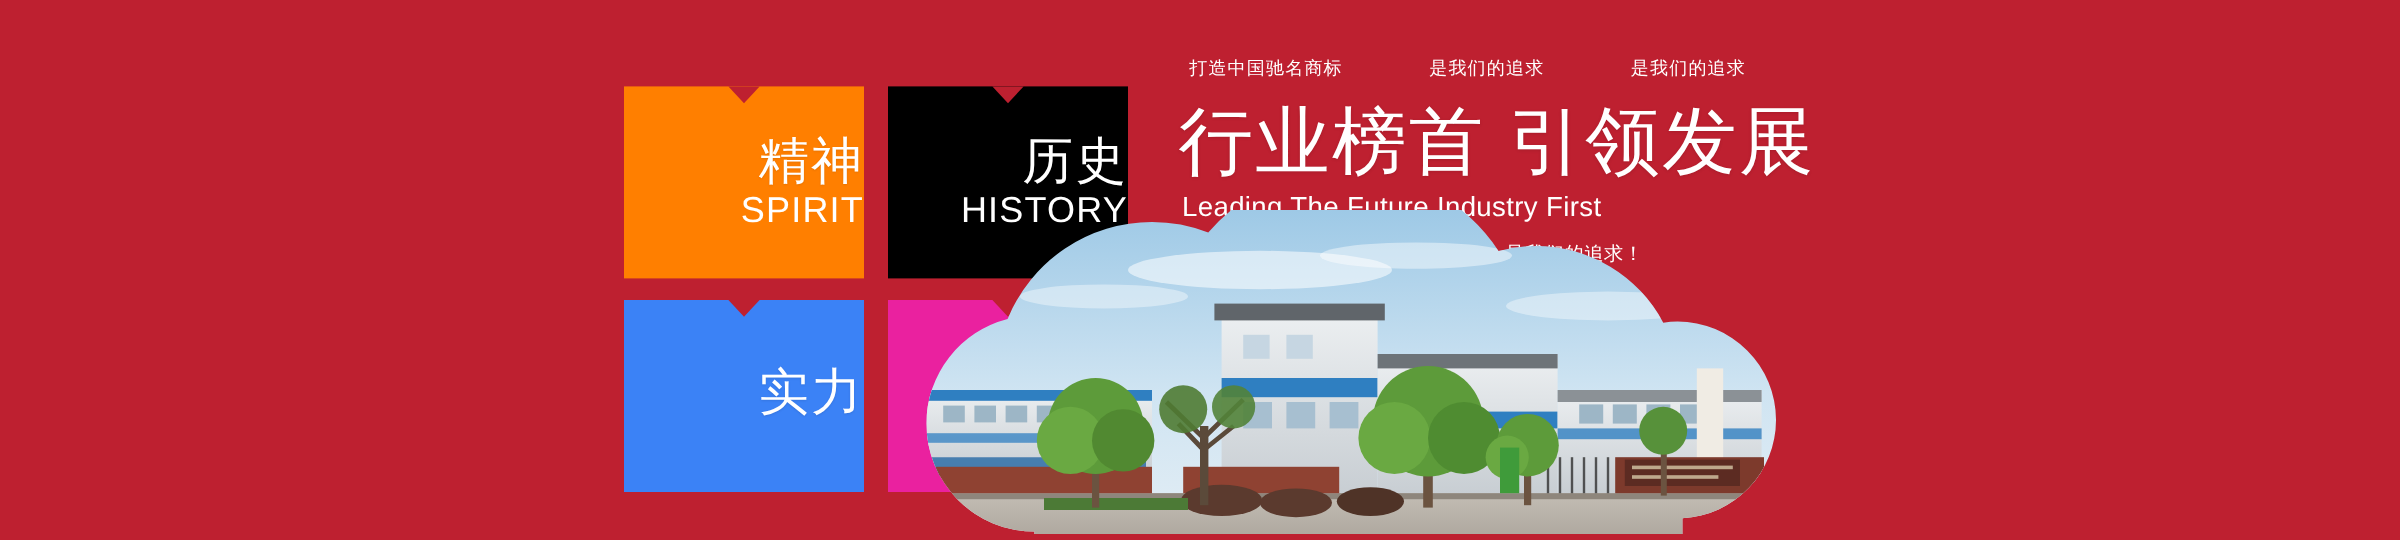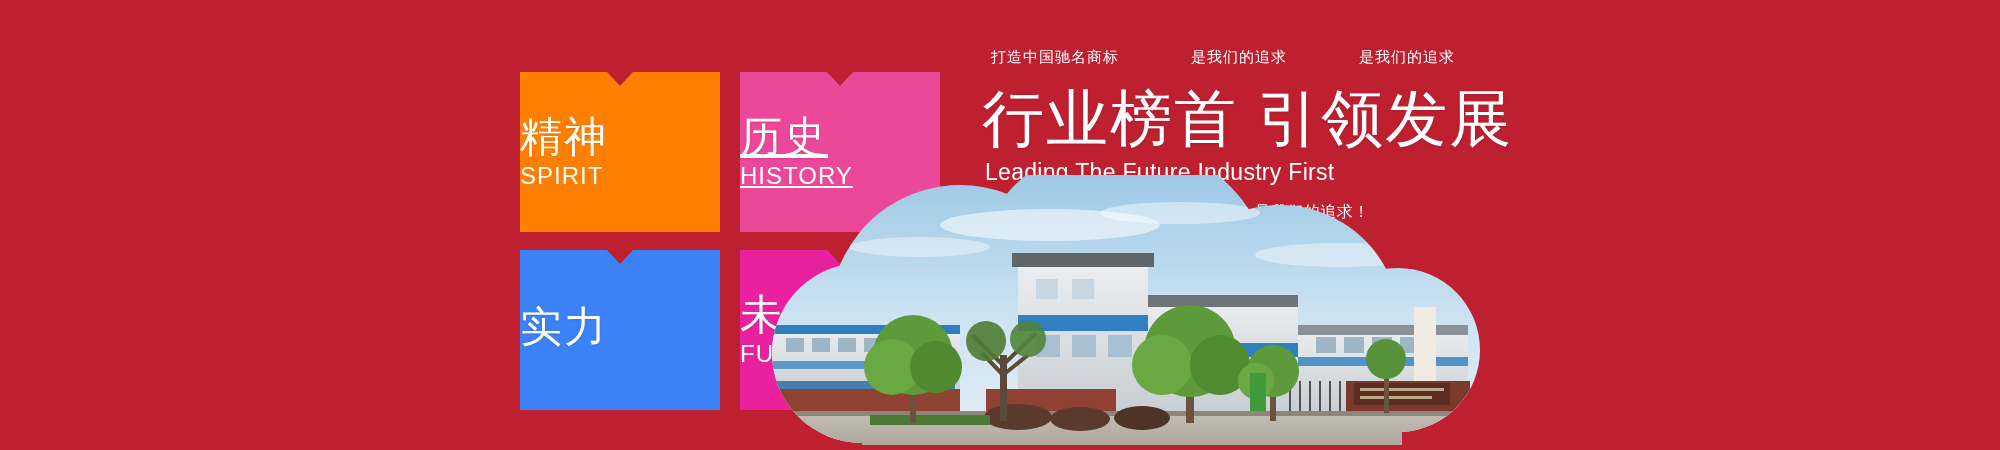--- a/index.html
+++ b/index.html
@@ -14,21 +14,21 @@
     width:2000px;height:450px;
     background:#be2030;
     overflow:hidden;
   }
 
   
   .tile{
     position:absolute;
     display:flex;
     flex-direction:column;
-    align-items:flex-start;
+    align-items:flex-end;
     justify-content:center;
     color:#ffffff;
     text-align:center;
     line-height:1;
   }
   .tile .notch{
     position:absolute;
     top:0;left:50%;
     transform:translateX(-50%);
     width:0;height:0;
@@ -37,27 +37,27 @@
     border-top:14px solid #be2030;
   }
   .tile-cn{
     font-size:42px;
     font-weight:400;
     letter-spacing:2px;
     margin-bottom:6px;
     text-shadow:0 1px 2px rgba(0,0,0,.10);
   }
   .tile-en{
-    font-size:24px;
+    font-size:30px;
     font-weight:400;
     letter-spacing:1px;
   }
 
   #tile-spirit  {left:520px; top:72px;  width:200px;height:160px; background:#ff7f00;}
-  #tile-history {left:740px; top:72px;  width:200px;height:160px; background:#ec4899;text-decoration:underline;}
+  #tile-history {left:740px; top:72px;  width:200px;height:160px; background:#000000;}
   #tile-strength{left:520px; top:250px; width:200px;height:160px; background:#3b82f6;}
   #tile-future  {left:740px; top:250px; width:200px;height:160px; background:#ea219f;}
 
   
   #copy{
     position:absolute;
     left:985px;top:48px;
     width:620px;
     color:#ffffff;
   }

